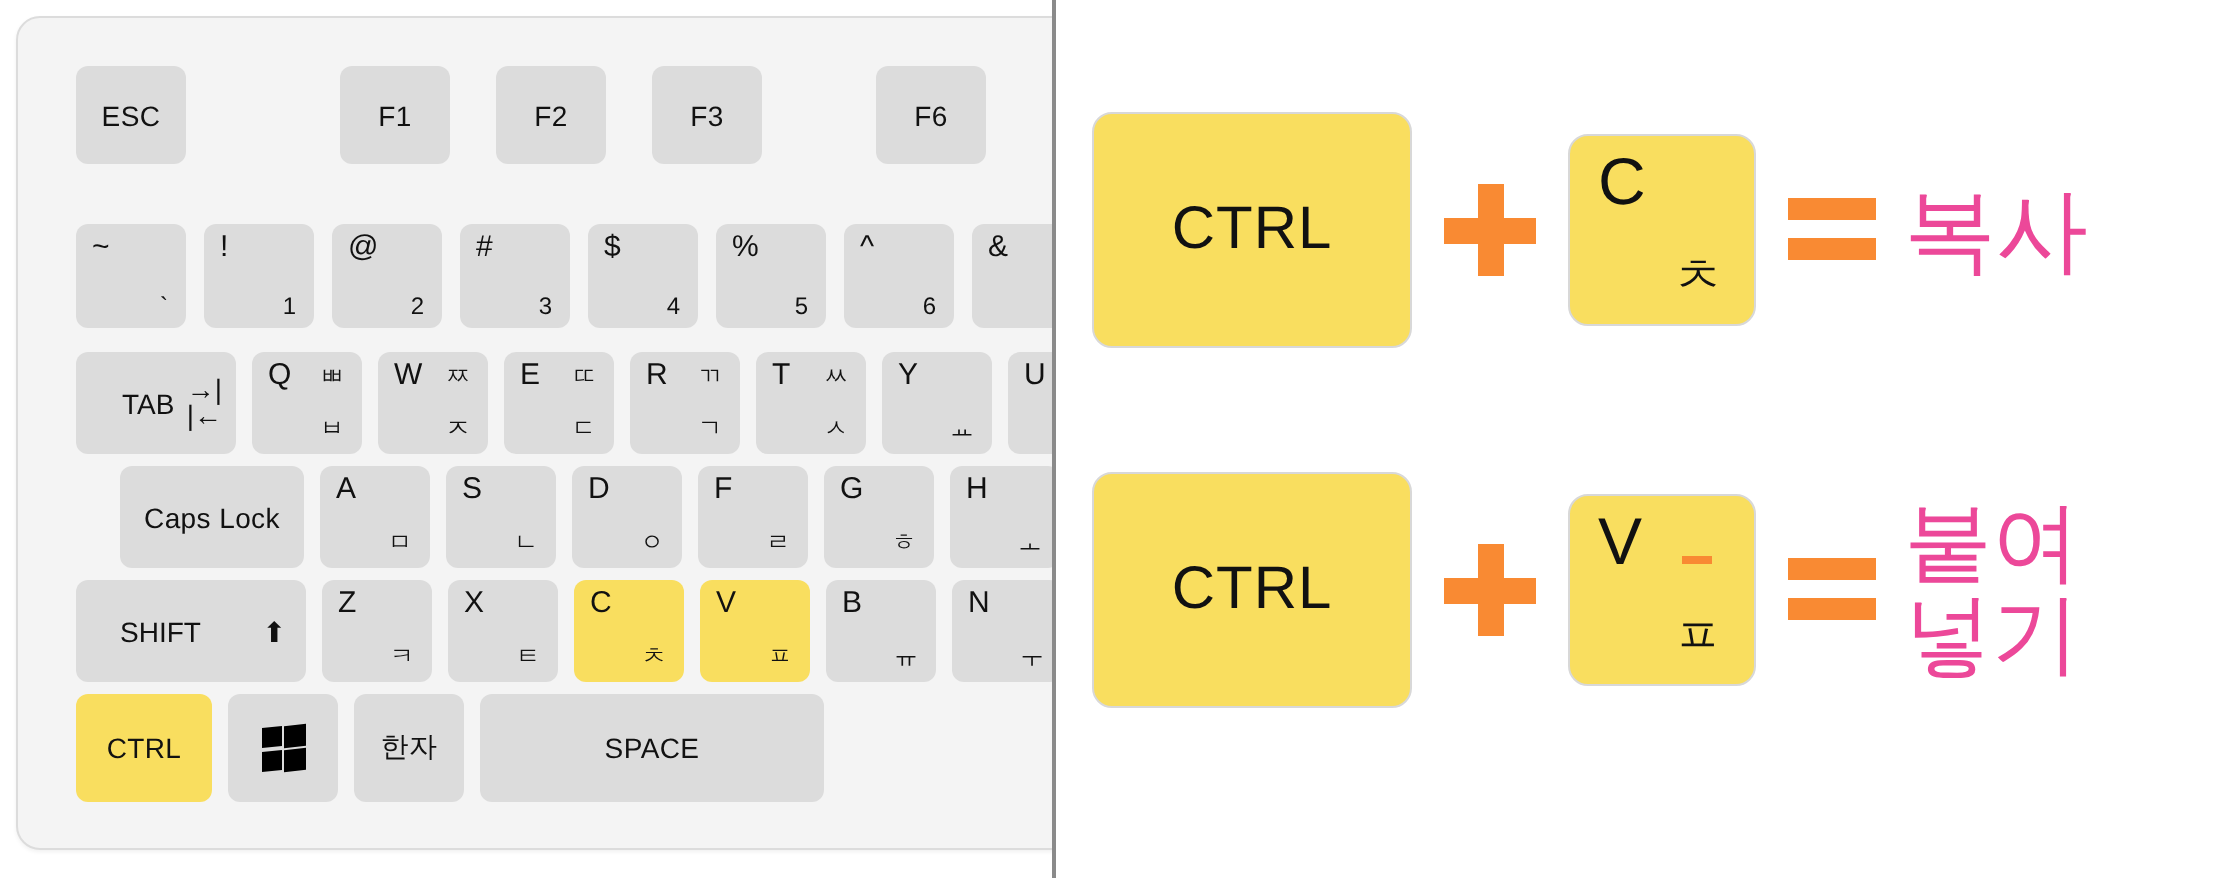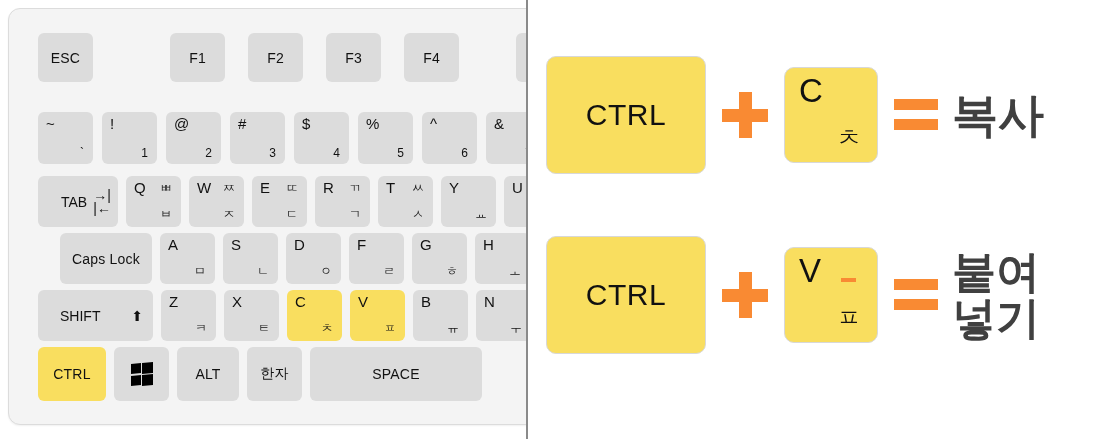--- a/index.html
+++ b/index.html
@@ -198,22 +198,22 @@
     position: relative;
     flex: 0 0 auto;
   }
   .equals-sign::before, .equals-sign::after {
     content: ""; position: absolute; left: 0; width: 44px; height: 11px; background: #f98a33;
   }
   .equals-sign::before { top: 0; }
   .equals-sign::after  { top: 20px; }
 
   .result-text {
-    color: #404040;
-    font-weight: bold;
+    color: #ec4899;
+    font-weight: normal;
     font-size: 46px;
     line-height: 1.02;
     max-width: 150px;
     white-space: pre-line;
   }
   .result-text.two-line { font-size: 44px; line-height: 1.05; }
 </style>
 </head>
 <body>
 
@@ -228,23 +228,20 @@
           </div>
         <div class="gap-a"></div>
         <div class="key">
             <span class="c">F1</span>
           </div>
         <div class="key">
             <span class="c">F2</span>
           </div>
         <div class="key">
             <span class="c">F3</span>
-          </div>
-        <div class="key">
-            <span class="c">F4</span>
           </div>
         <div class="gap-b"></div>
         <div class="key">
             <span class="c">F6</span>
           </div>
 
       </div>
 
       <div class="kb-row" id="row-num">
         <div class="key">
@@ -396,23 +393,20 @@
           <span class="c">CTRL</span>
         </div>
         <div class="key">
           <span class="winlogo">
               <i></i>
               <i></i>
               <i></i>
               <i></i>
             </span>
         </div>
-        <div class="key k-alt">
-          <span class="c">ALT</span>
-        </div>
         <div class="key">
           <span class="c">한자</span>
         </div>
         <div class="key k-space">
           <span class="c">SPACE</span>
         </div>
       </div>
 
     </div>
   </div>

